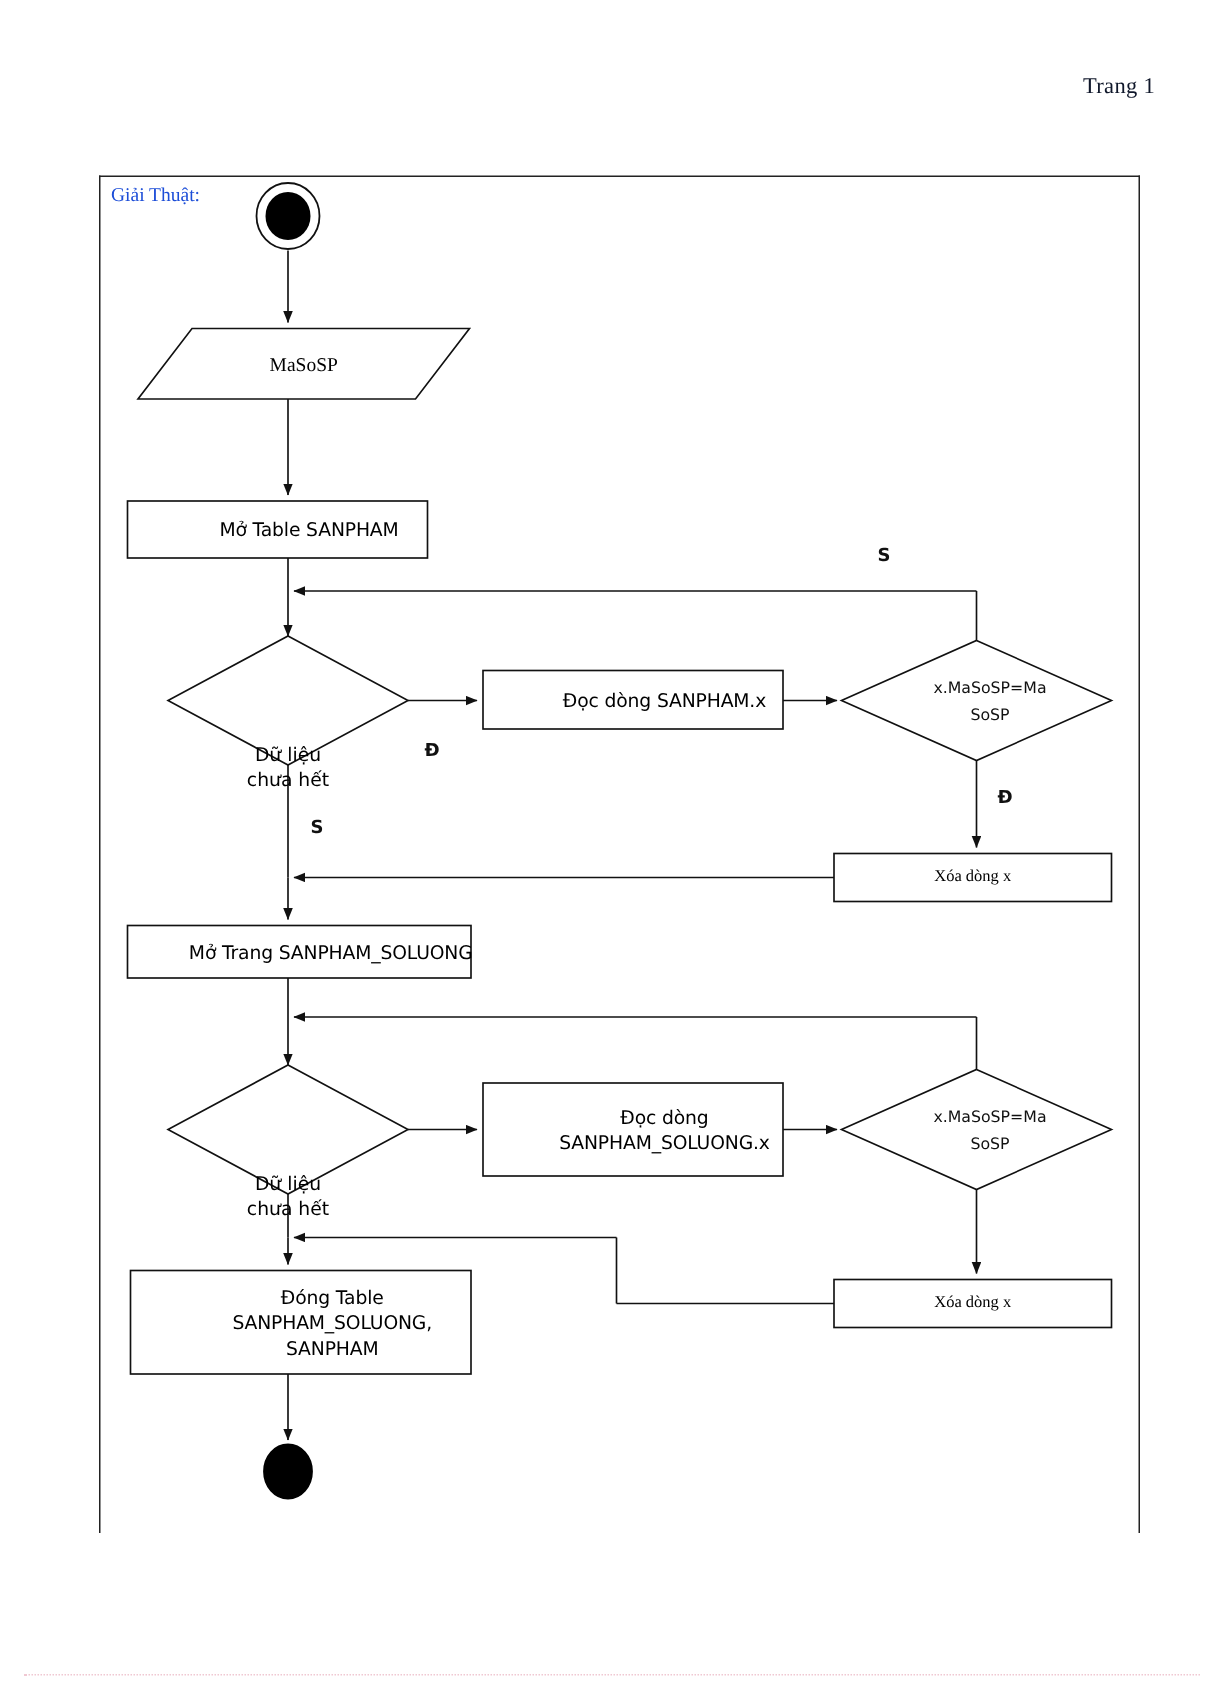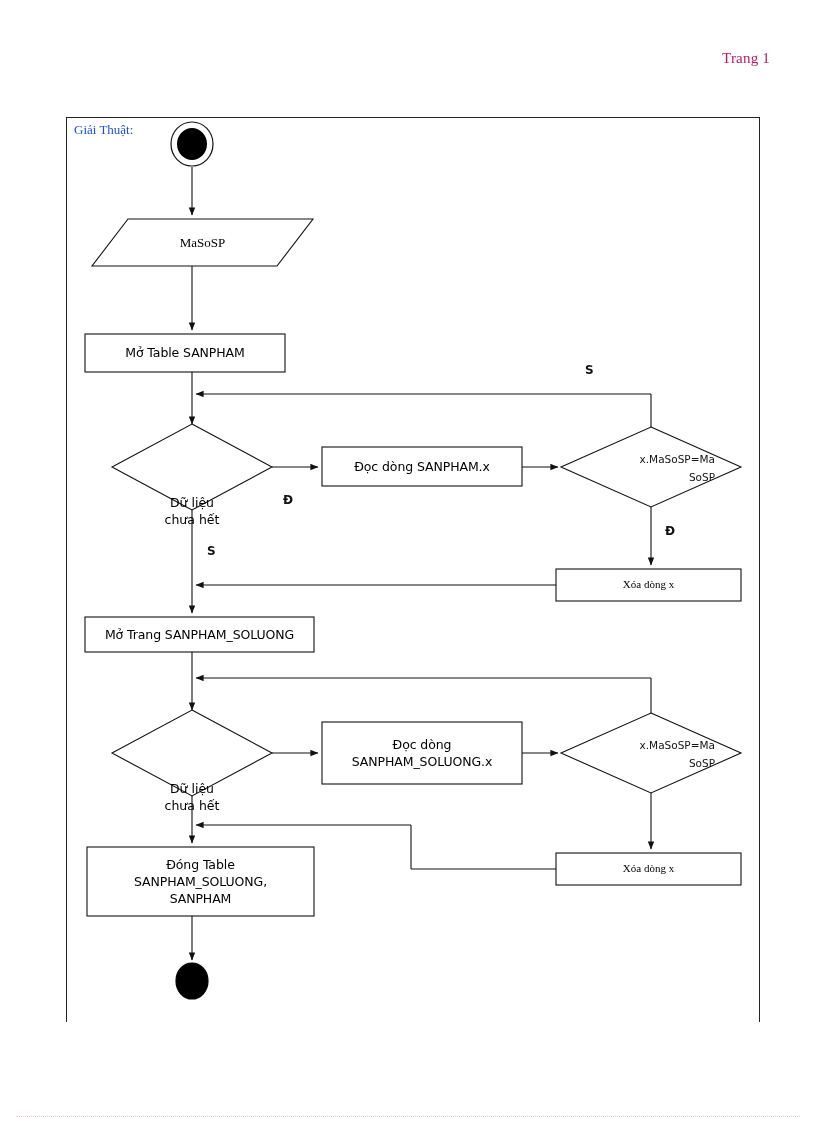--- a/index.html
+++ b/index.html
@@ -27,21 +27,21 @@
   
   .page-header {
     position: absolute;
     left: 0;
     top: 50px;
     width: 770px;
     text-align: right;
     font-family: "Liberation Serif", serif;
     font-size: 15px;
     letter-spacing: 0.2px;
-    color: #be185d;
+    color: #0f172a;
   }
 
   
   .frame {
     position: absolute;
     left: 66px;
     top: 117px;
     width: 694px;
     height: 905px;
     border-left: 1px solid #222;
@@ -86,20 +86,21 @@
     justify-content: center;
     text-align: center;
     line-height: 1.38;
     pointer-events: none;
     white-space: pre-line;
   }
   .t-proc {
     font-family: "DejaVu Sans", sans-serif;
     font-size: 12.5px;
     letter-spacing: -0.1px;
+    margin-left: 21px;
   }
   .t-io {
     font-family: "Liberation Serif", serif;
     font-size: 13px;
   }
   .t-dec {
     font-family: "DejaVu Sans", sans-serif;
     font-size: 12.5px;
     margin-top: 44px;
   }
@@ -114,21 +115,21 @@
     font-size: 12px;
     font-weight: bold;
     color: #111;
   }
 
   .cond-text {
     position: absolute;
     font-family: "DejaVu Sans", sans-serif;
     font-size: 10.5px;
     line-height: 1.75;
-    text-align: right;
+    text-align: center;
     white-space: pre-line;
     color: #111;
   }
 </style>
 </head>
 <body>
 
 <div id="page">
 
   <div class="page-header">Trang 1</div>

